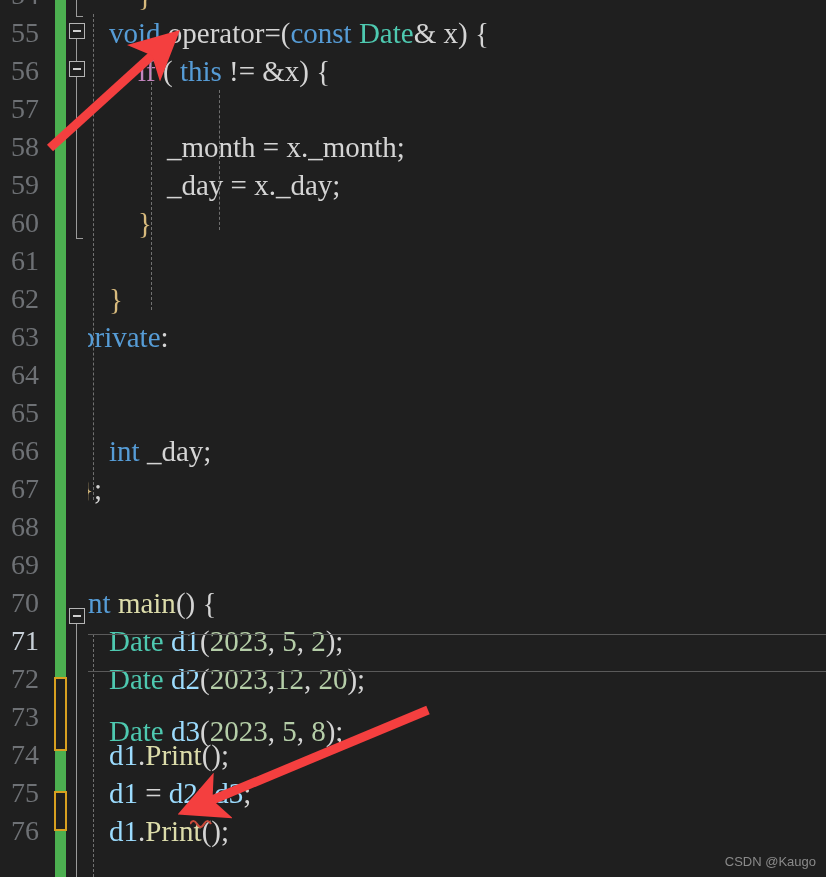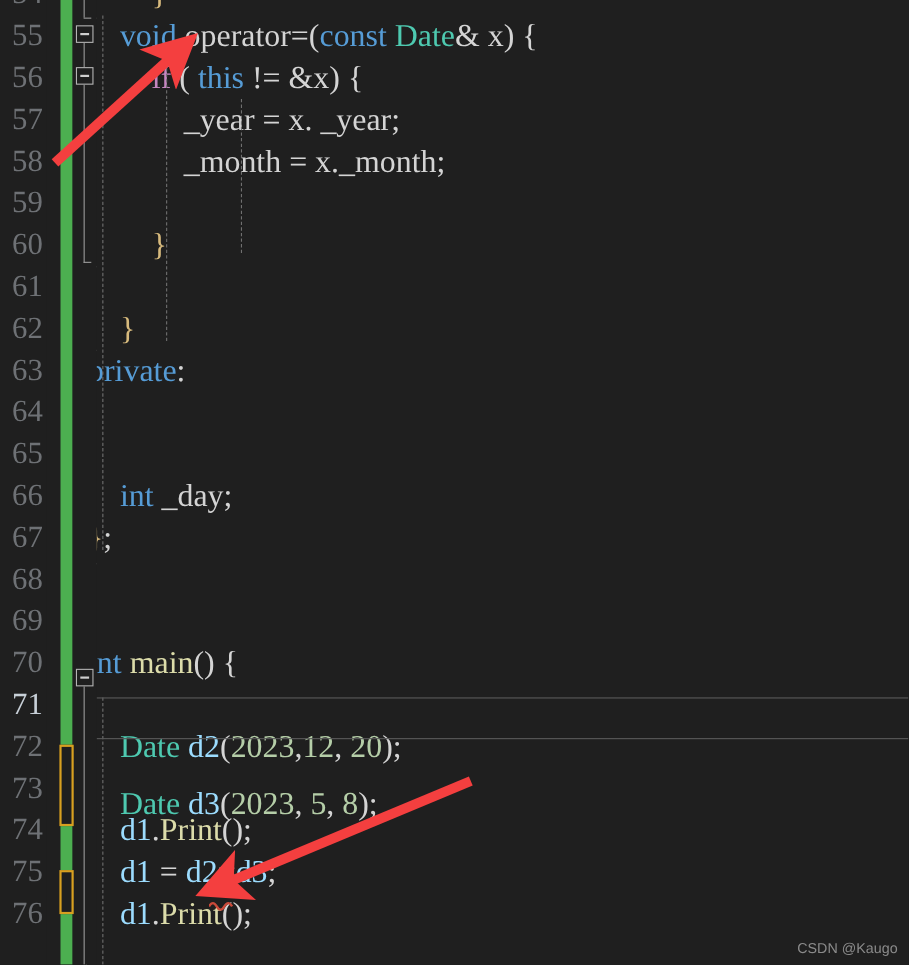--- a/index.html
+++ b/index.html
@@ -206,31 +206,32 @@
     <div class="sfoot" style="left:78px;  top:318px; width:10px;"></div>
     <div class="sguide" style="left:78px;  top:634px; height:243px;"></div>
   </div>
 
   <div class="curline" style="top:634px;"></div>
 
   <div class="code">
       <div class="line" style="top: -24px;"><span class="txt"><span class="brace">        }</span></span></div>
       <div class="line" style="top: 14px;"><span class="txt"><span class="plain">    </span><span class="kw">void</span><span class="plain"> operator=(</span><span class="kw">const</span><span class="plain"> </span><span class="type">Date</span><span class="plain">&amp; x) {</span></span></div>
       <div class="line" style="top: 52px;"><span class="txt"><span class="plain">        </span><span class="kw2">if</span><span class="plain"> ( </span><span class="kw">this</span><span class="plain"> != &amp;x) {</span></span></div>
-      <div class="line" style="top: 90px;"><span class="txt"><span class="plain">            _year = x. _year;</span></span></div>
       <div class="line" style="top: 128px;"><span class="txt"><span class="plain">            _month = x._month;</span></span></div>
+      <div class="line" style="top: 166px;"><span class="txt"><span class="plain">            _day = x._day;</span></span></div>
       <div class="line" style="top: 204px;"><span class="txt"><span class="brace">        }</span></span></div>
       <div class="line" style="top: 242px;"><span class="txt"></span></div>
       <div class="line" style="top: 280px;"><span class="txt"><span class="brace">    }</span></span></div>
       <div class="line" style="top: 318px;"><span class="txt"><span class="kw">private</span><span class="plain">:</span></span></div>
       <div class="line" style="top: 432px;"><span class="txt"><span class="plain">    </span><span class="kw">int</span><span class="plain"> _day;</span></span></div>
       <div class="line" style="top: 470px;"><span class="txt"><span class="brace">}</span><span class="plain">;</span></span></div>
       <div class="line" style="top: 508px;"><span class="txt"></span></div>
       <div class="line" style="top: 546px;"><span class="txt"></span></div>
       <div class="line" style="top: 584px;"><span class="txt"><span class="kw">int</span><span class="plain"> </span><span class="member">main</span><span class="plain">() {</span></span></div>
+      <div class="line" style="top: 622px;"><span class="txt"><span class="plain">    </span><span class="type">Date</span><span class="plain"> </span><span class="ident">d1</span><span class="plain">(</span><span class="num">2023</span><span class="plain">, </span><span class="num">5</span><span class="plain">, </span><span class="num">2</span><span class="plain">);</span></span></div>
       <div class="line" style="top: 660px;"><span class="txt"><span class="plain">    </span><span class="type">Date</span><span class="plain"> </span><span class="ident">d2</span><span class="plain">(</span><span class="num">2023</span><span class="plain">,</span><span class="num">12</span><span class="plain">, </span><span class="num">20</span><span class="plain">);</span></span></div>
       <div class="line" style="top: 712px;"><span class="txt"><span class="plain">    </span><span class="type">Date</span><span class="plain"> </span><span class="ident">d3</span><span class="plain">(</span><span class="num">2023</span><span class="plain">, </span><span class="num">5</span><span class="plain">, </span><span class="num">8</span><span class="plain">);</span></span></div>
       <div class="line" style="top: 736px;"><span class="txt"><span class="plain">    </span><span class="ident">d1</span><span class="plain">.</span><span class="member">Print</span><span class="plain">();</span></span></div>
       <div class="line" style="top: 774px;"><span class="txt"><span class="plain">    </span><span class="ident">d1</span><span class="plain"> = </span><span class="ident">d2</span><span class="plain">=</span><span class="ident">d3</span><span class="plain">;</span></span></div>
       <div class="line" style="top: 812px;"><span class="txt"><span class="plain">    </span><span class="ident">d1</span><span class="plain">.</span><span class="member">Print</span><span class="plain">();</span></span></div>
     </div>
 
   <div class="gutter-numbers">
       <div class="lnum" style="top: -24px;">54</div>
       <div class="lnum" style="top: 14px;">55</div>

